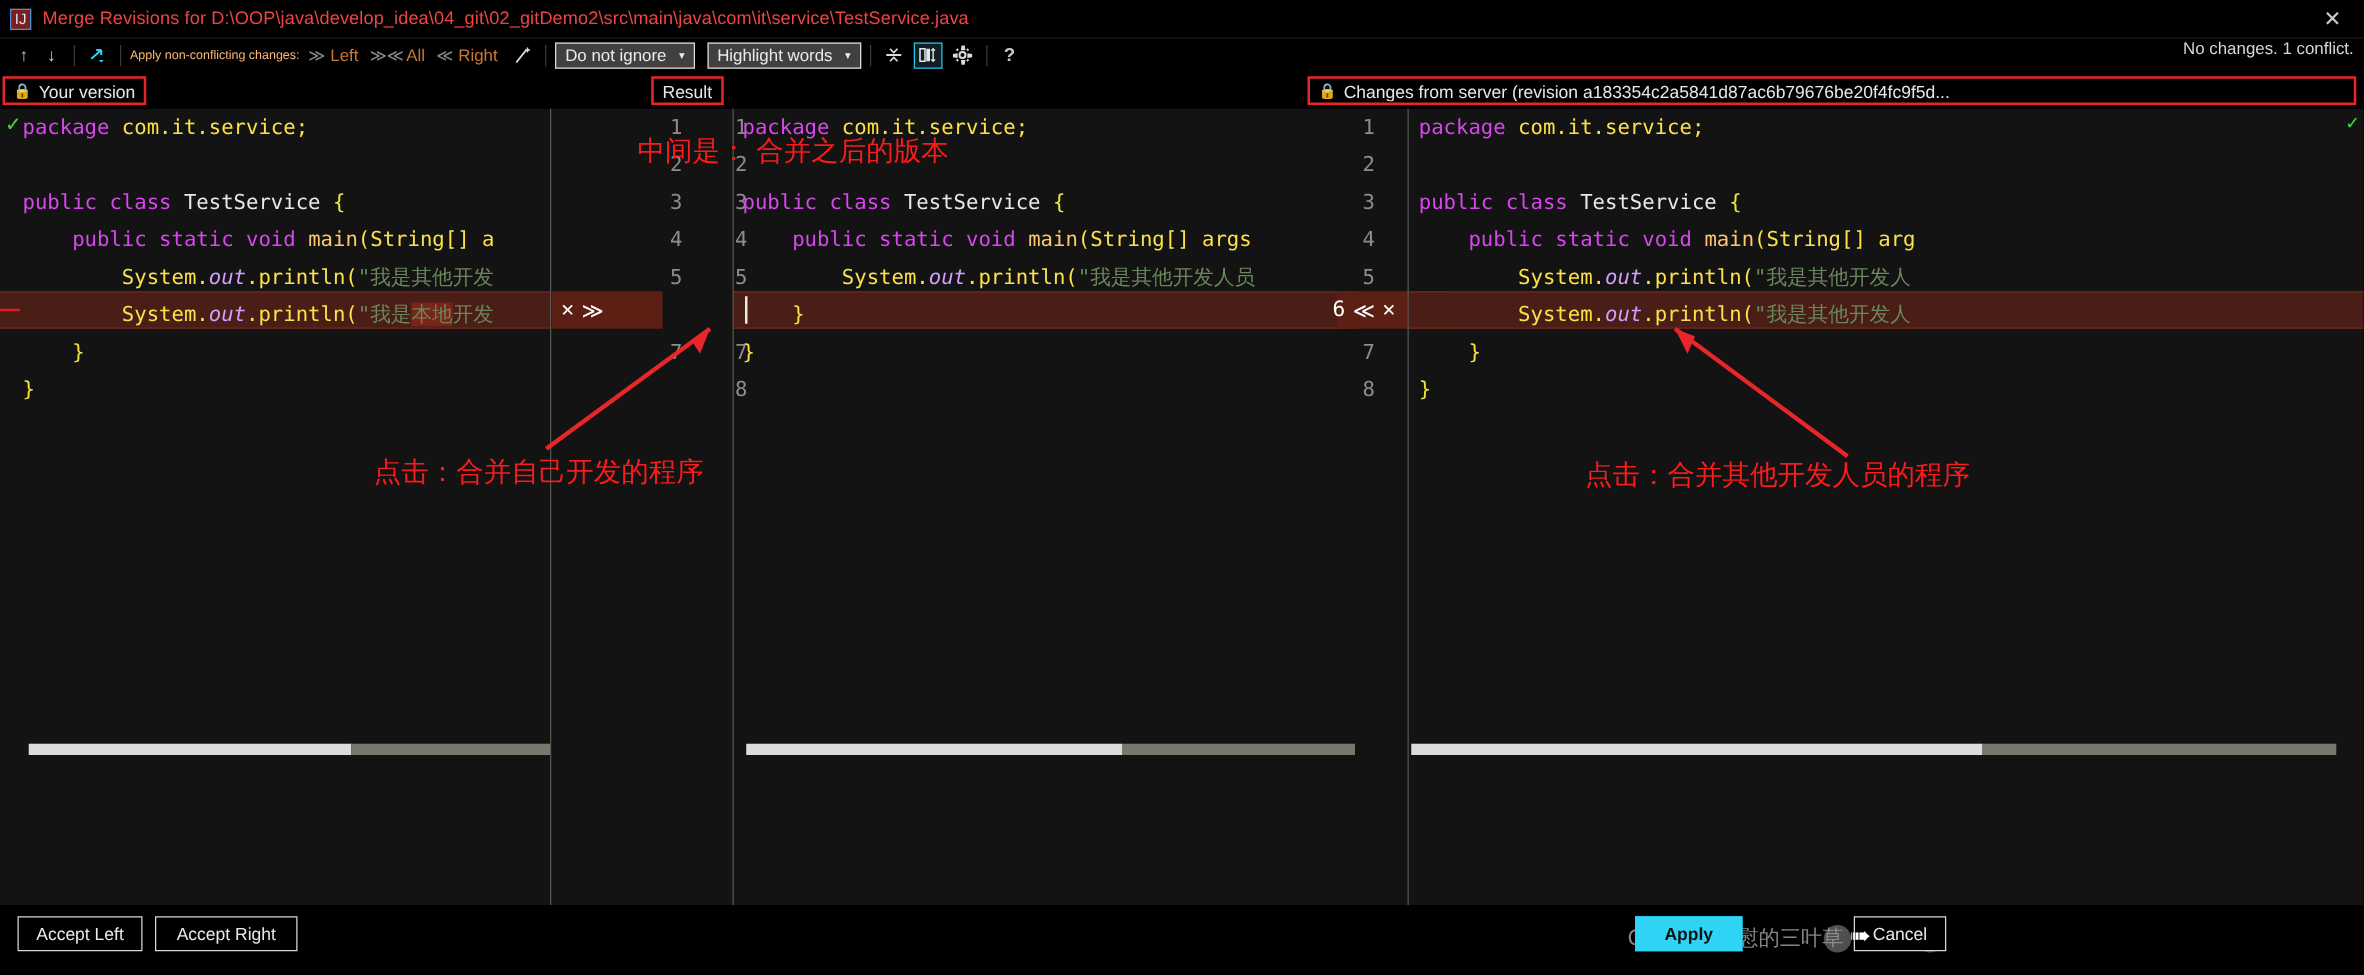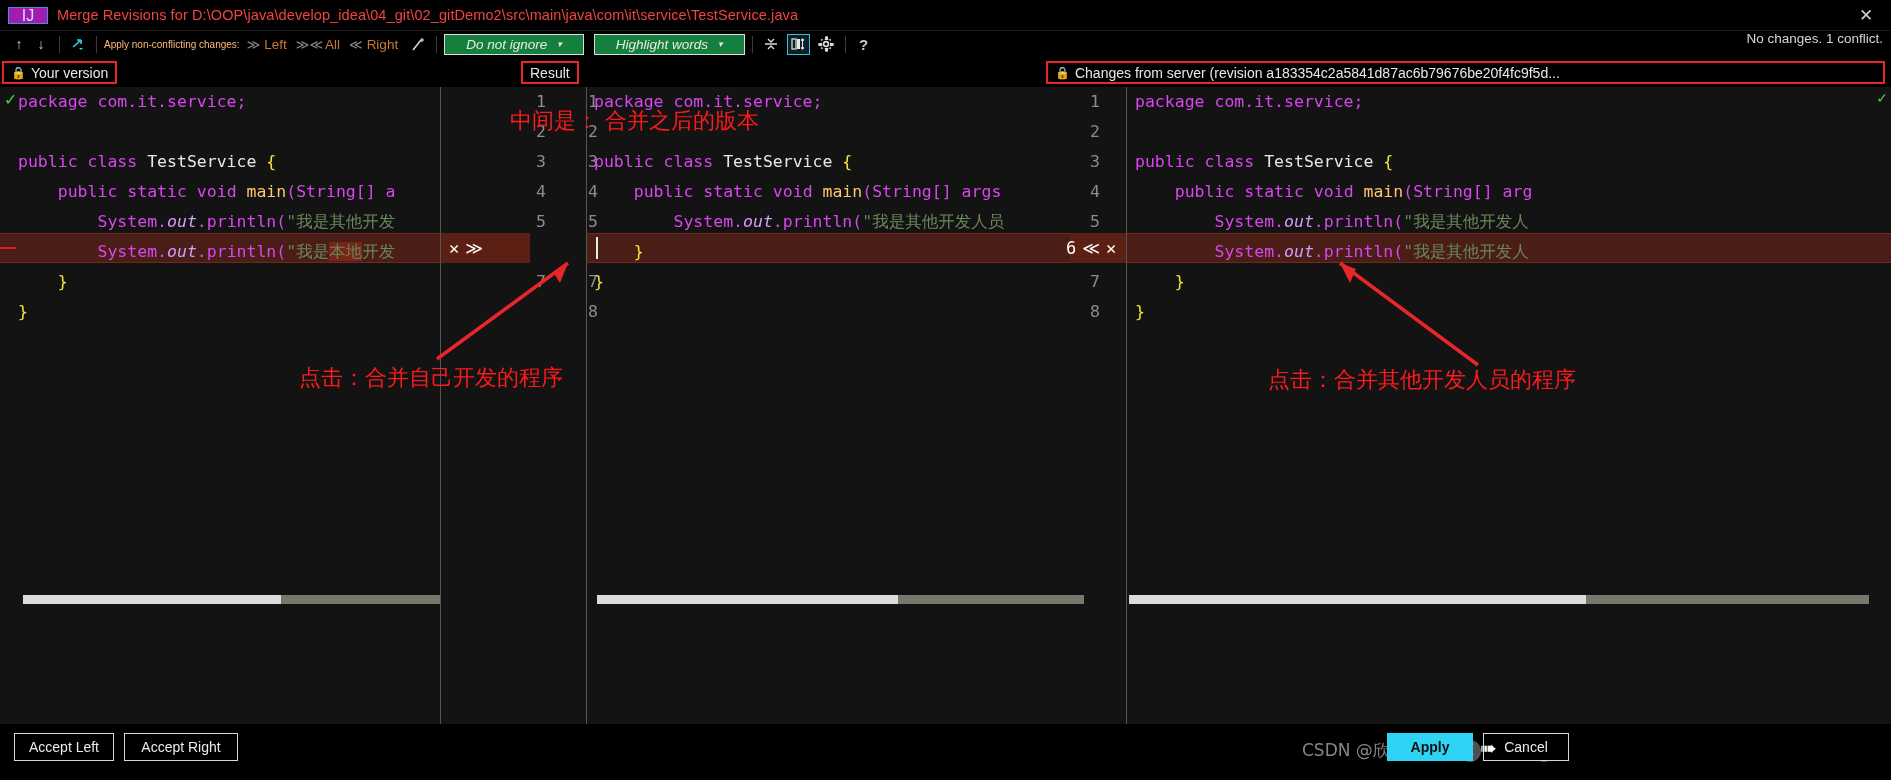--- a/index.html
+++ b/index.html
@@ -11,23 +11,23 @@
   }
   #app { position: relative; width: 1891px; height: 780px; background: #000; }
 
   
   .titlebar {
     position: absolute; left: 0; top: 0; width: 1891px; height: 31px;
     background: #000000; border-bottom: 1px solid #1a1a1a;
     display: flex; align-items: center;
   }
   .title-ico {
-    width: 40px; height: 17px; margin-left: 8px; margin-right: 9px;
-    border: 1px solid #4a90d9; background: #a21caf; color: #cfe6ff;
-    font-size: 16px; line-height: 15px; text-align: center;
+    width: 17px; height: 17px; margin-left: 8px; margin-right: 9px;
+    border: 1px solid #4a90d9; background: #7f1d1d; color: #cfe6ff;
+    font-size: 12px; line-height: 15px; text-align: center;
     font-family: "Liberation Sans", sans-serif; flex: none;
   }
   .title-text {
     color: #ef4444; font-size: 14.5px; letter-spacing: .1px;
     white-space: nowrap;
   }
   .title-close {
     position: absolute; right: 14px; top: 5px;
     width: 22px; height: 22px; color: #cccccc; font-size: 17px;
     text-align: center; line-height: 22px;
@@ -40,23 +40,23 @@
   }
   .tb-icon {
     width: 22px; height: 22px; display: flex; align-items: center;
     justify-content: center; color: #c8c8c8; font-size: 14px; flex: none;
   }
   .tb-sep { width: 1px; height: 17px; background: #3a3a3a; margin: 0 7px; flex: none; }
   .tb-label { color: #fdba74; font-size: 10px; white-space: nowrap; }
   .tb-apply-link { color: #cc7832; font-size: 13.5px; white-space: nowrap; }
   .chev { color: #8a8a8a; font-size: 13px; }
   .tb-select {
-    height: 21px; border: 1px solid #dcdcdc; background: #15803d;
-    color: #eaeaea; font-size: 13.5px; padding: 0 21px;
-    display: flex; align-items: center; gap: 10px; white-space: nowrap; font-style: italic;
+    height: 21px; border: 1px solid #dcdcdc; background: #404040;
+    color: #eaeaea; font-size: 13.5px; padding: 0 7px;
+    display: flex; align-items: center; gap: 10px; white-space: nowrap;
   }
   .tb-select .caret { font-size: 9px; color: #eaeaea; }
   .tb-icon-active {
     border: 1px solid #29c5e8; background: #0e1f26;
     width: 23px; height: 21px; display: flex; align-items: center;
     justify-content: center; flex: none;
   }
   .status-right {
     position: absolute; right: 8px; top: 0px;
     color: #d6d6d6; font-size: 13.5px; white-space: nowrap;
@@ -107,21 +107,21 @@
   }
   .gut div { height: 30px; }
   .code div { height: 30px; }
 
   
   .kw   { color: #d946ef; }
   .cls  { color: #e8e8e8; }
   .fn   { color: #ffc66d; }
   .fld  { color: #d19efc; font-style: italic; }
   .str  { color: #6a8759; }
-  .pun  { color: #d946ef; text-align: right; }
+  .pun  { color: #fde047; text-align: right; }
   .brc  { color: #f2e33c; }
 
   
   .conflict-row {
     position: absolute; height: 30px; background: #4a1e16;
     border-top: 1px solid #6e2a1d; border-bottom: 1px solid #6e2a1d;
   }
   .word-hl { background: #7a2418; }
 
   .gutter-marker {
@@ -368,18 +368,18 @@
   </div>
 
   <div class="bottombar">
     <div class="btn" style="left:14px; top:9px; width:100px;">Accept Left</div>
     <div class="btn" style="left:124px; top:9px; width:114px;">Accept Right</div>
 
     <div class="watermark" style="left:1302px; top:15px;">CSDN @欣慰的三叶草</div>
     <div class="wm-circ" style="left:1459px; top:16px; width:22px; height:22px;"></div>
     <div class="wm-circ" style="left:1533px; top:16px; width:22px; height:22px;"></div>
 
-    <div class="btn btn-apply" style="left:1387px; top:9px; width:86px;">Apply</div>
-    <div class="btn" style="left:1483px; top:9px; width:86px;">Cancel</div>
+    <div class="btn btn-apply" style="left:1308px; top:9px; width:86px;">Apply</div>
+    <div class="btn" style="left:1483px; top:9px; width:74px;">Cancel</div>
     <div class="cursor-arrow" style="left:1480px; top:12px;">➠</div>
   </div>
 
 </div>
 
 </body></html>

